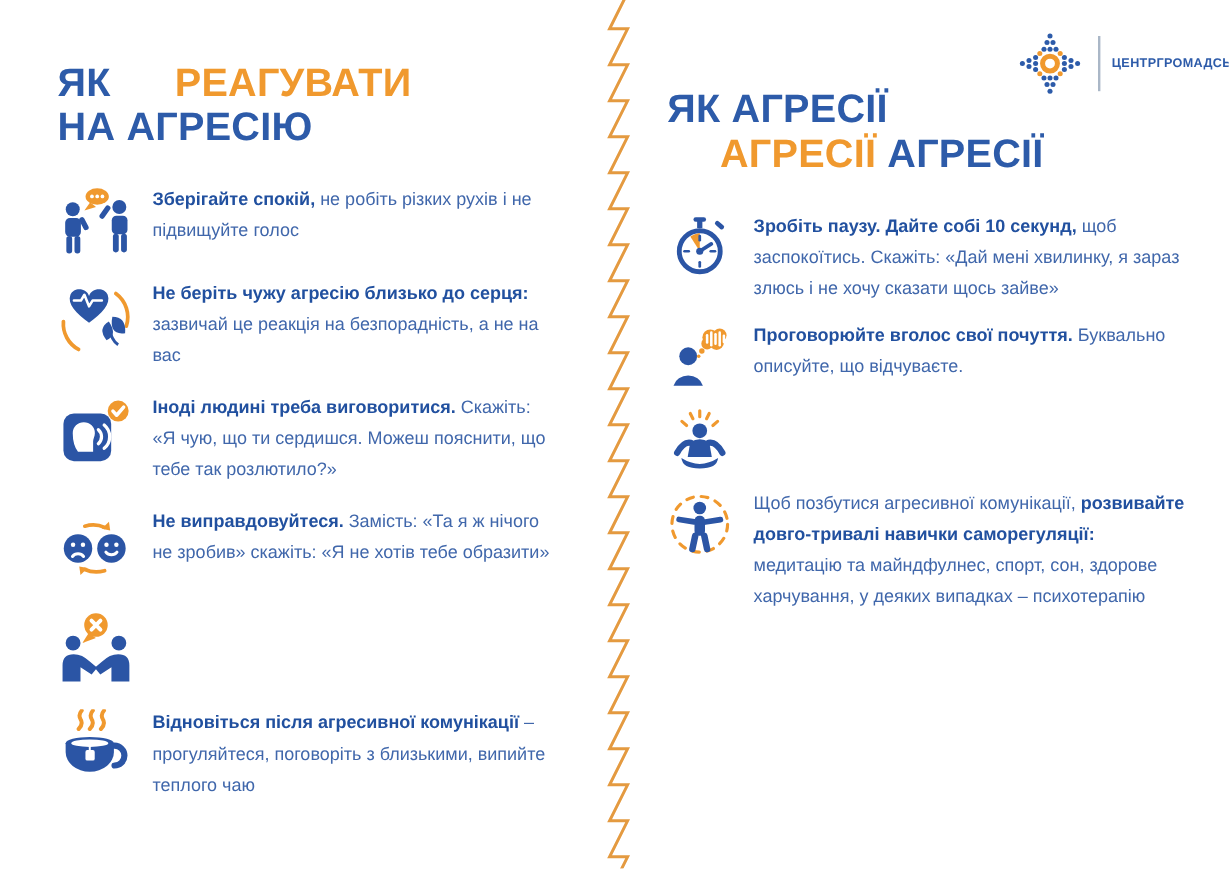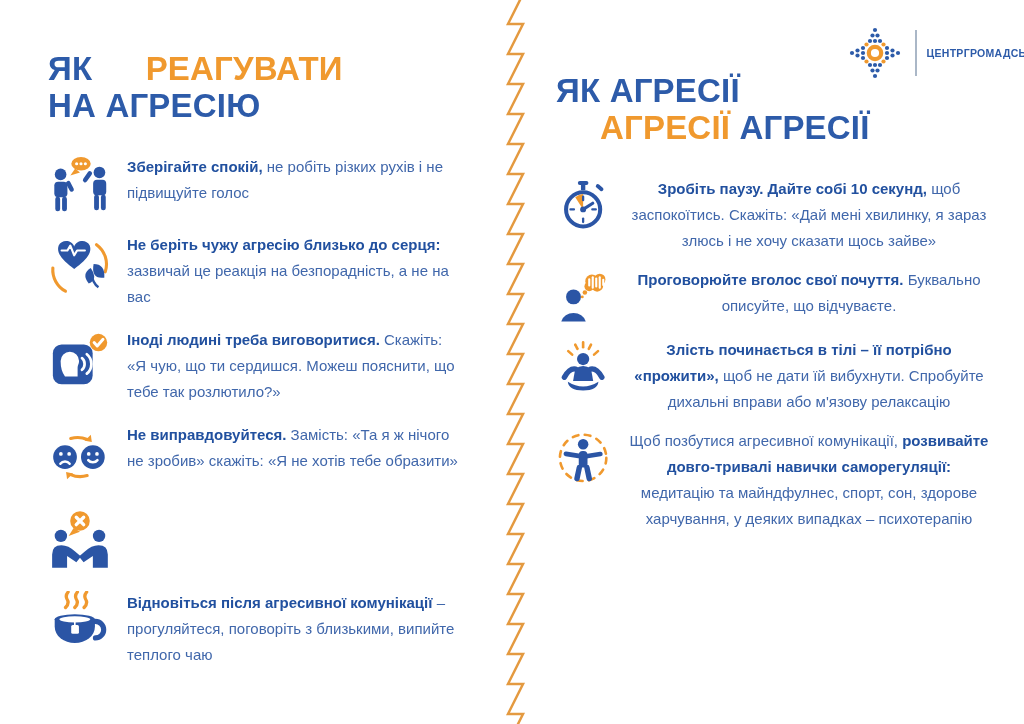--- a/index.html
+++ b/index.html
@@ -13,21 +13,21 @@
              color:#2d5ba9;line-height:13px;letter-spacing:.3px;}
   
   .col{position:absolute;}
   .col-left{left:48px;top:50px;width:436px;}
   .col-right{left:556px;top:72px;width:452px;}
   .title{margin:0 0 30px 0;font-size:33px;line-height:37px;font-weight:700;letter-spacing:.2px;}
   .title .row{display:block;}
   .blue{color:#2d5ba9;}
   .orange{color:#f0992e;margin-left:44px;}
   .item{display:flex;align-items:flex-start;margin-bottom:17px;}
-  .col-right .item{margin-bottom:13px;text-align:center;}
+  .col-right .item{margin-bottom:13px;}
   .icon-wrap{flex:0 0 66px;margin-right:13px;padding-top:1px;}
   .col-right .icon-wrap{flex:0 0 56px;margin-right:16px;}
   .icon-wrap svg{width:100%;height:auto;display:block;}
   .item-text{margin:0;font-size:15px;line-height:26px;color:#4067ab;max-width:332px;}
   .col-right .item-text{max-width:362px;}
   .b{font-weight:700;color:#21509f;}
 </style>
 </head>
 <body>
 
@@ -255,21 +255,20 @@
               <path d="M40 7.5 l-2.5 5"></path>
               <path d="M31 5 v5.5"></path>
           </g>
           <circle cx="31" cy="24" r="7" fill="#2b55a5"></circle>
           <path d="M9.5 45 q6 -11 13 -9.5" stroke="#2b55a5" stroke-width="6" fill="none" stroke-linecap="round"></path>
           <path d="M52.5 45 q-6 -11 -13 -9.5" stroke="#2b55a5" stroke-width="6" fill="none" stroke-linecap="round"></path>
           <path d="M22 35 q9 -6 18 0 l2.5 14 h-23 z" fill="#2b55a5"></path>
           <path d="M13.5 50 q17.5 11 35 0 q-1 10 -17.5 10 q-16.5 0 -17.5 -10 z" fill="#2b55a5"></path>
         </svg>
       </div>
-      <p class="item-text"><span></span><span class="b">Злість починається в тілі – її потрібно «прожити»,</span><span> щоб не дати їй вибухнути. Спробуйте дихальні вправи або м'язову релаксацію</span></p>
     </div>
 
     <div class="item">
       <div class="icon-wrap">
         <svg viewBox="0 0 64 64">
           <circle cx="31" cy="33" r="26.5" stroke="#f0992e" stroke-width="3" fill="none" stroke-dasharray="6.5 7.5" stroke-linecap="round"></circle>
           <circle cx="31" cy="17.5" r="6" fill="#2b55a5"></circle>
           <rect x="26" y="25" width="10" height="19" rx="4.5" fill="#2b55a5"></rect>
           <rect x="9" y="25.5" width="20" height="5.4" rx="2.7" fill="#2b55a5" transform="rotate(9 10 26)"></rect>
           <rect x="33" y="25.5" width="20" height="5.4" rx="2.7" fill="#2b55a5" transform="rotate(-9 53 26)"></rect>

